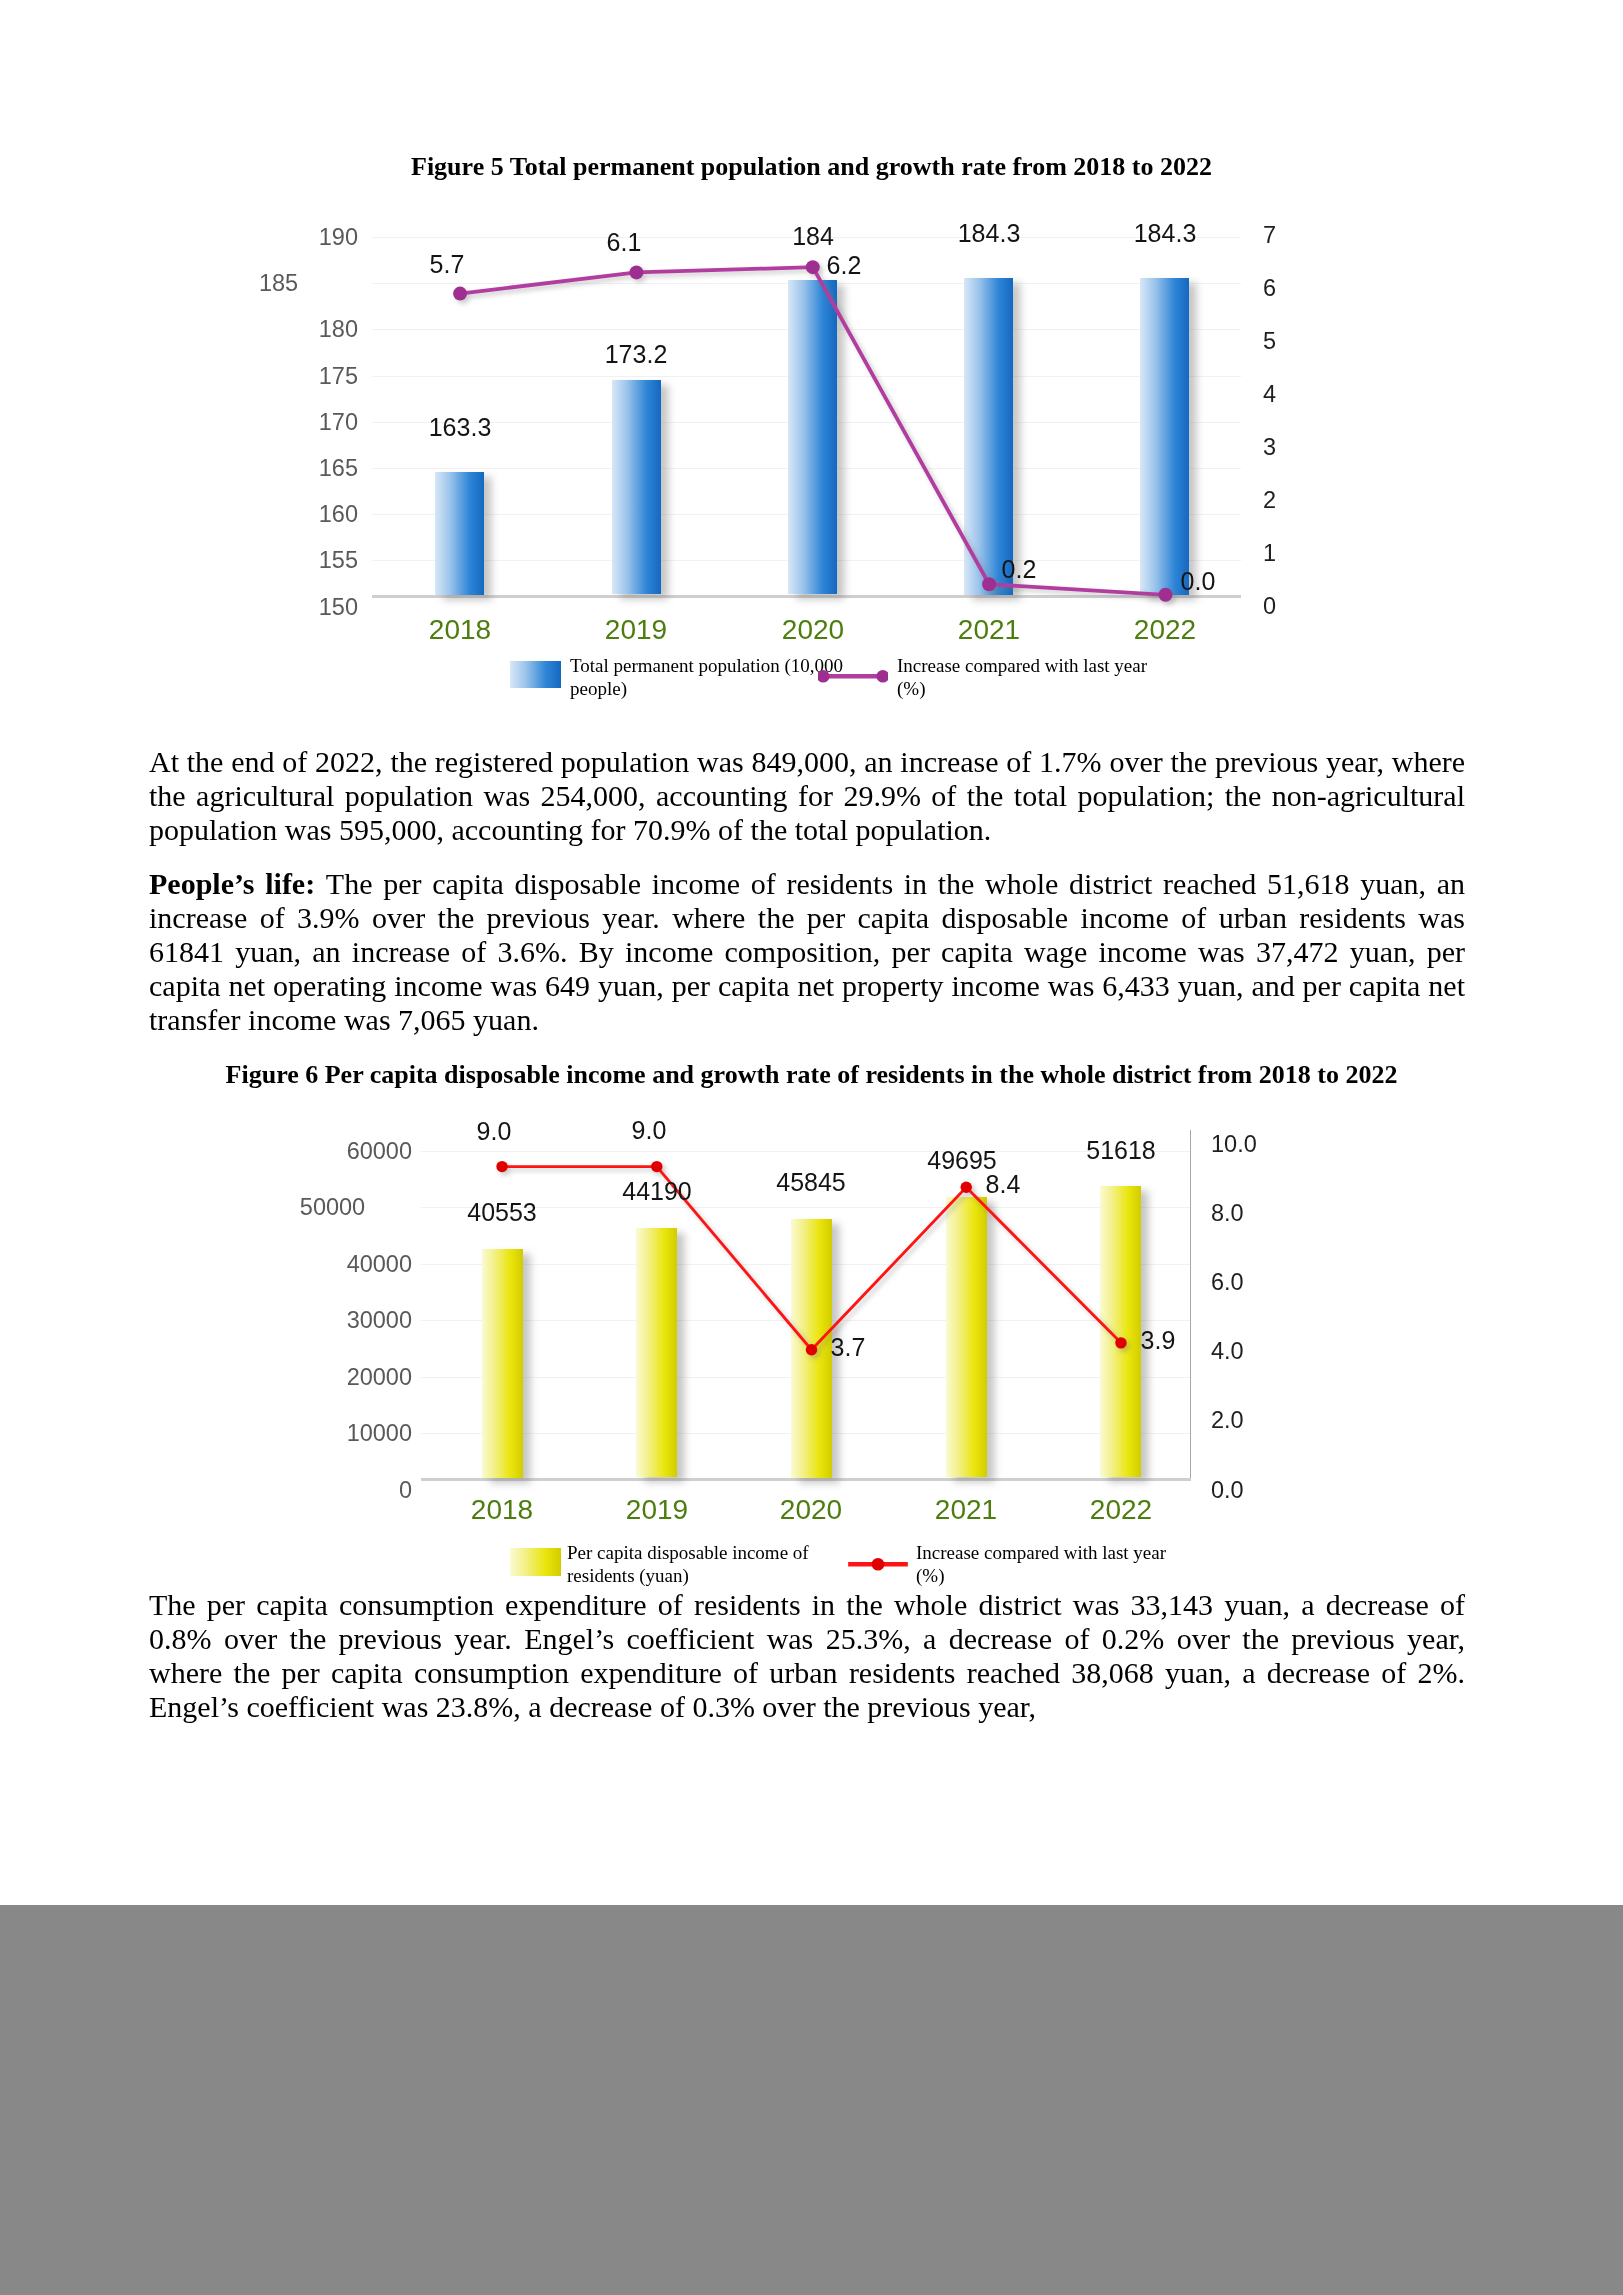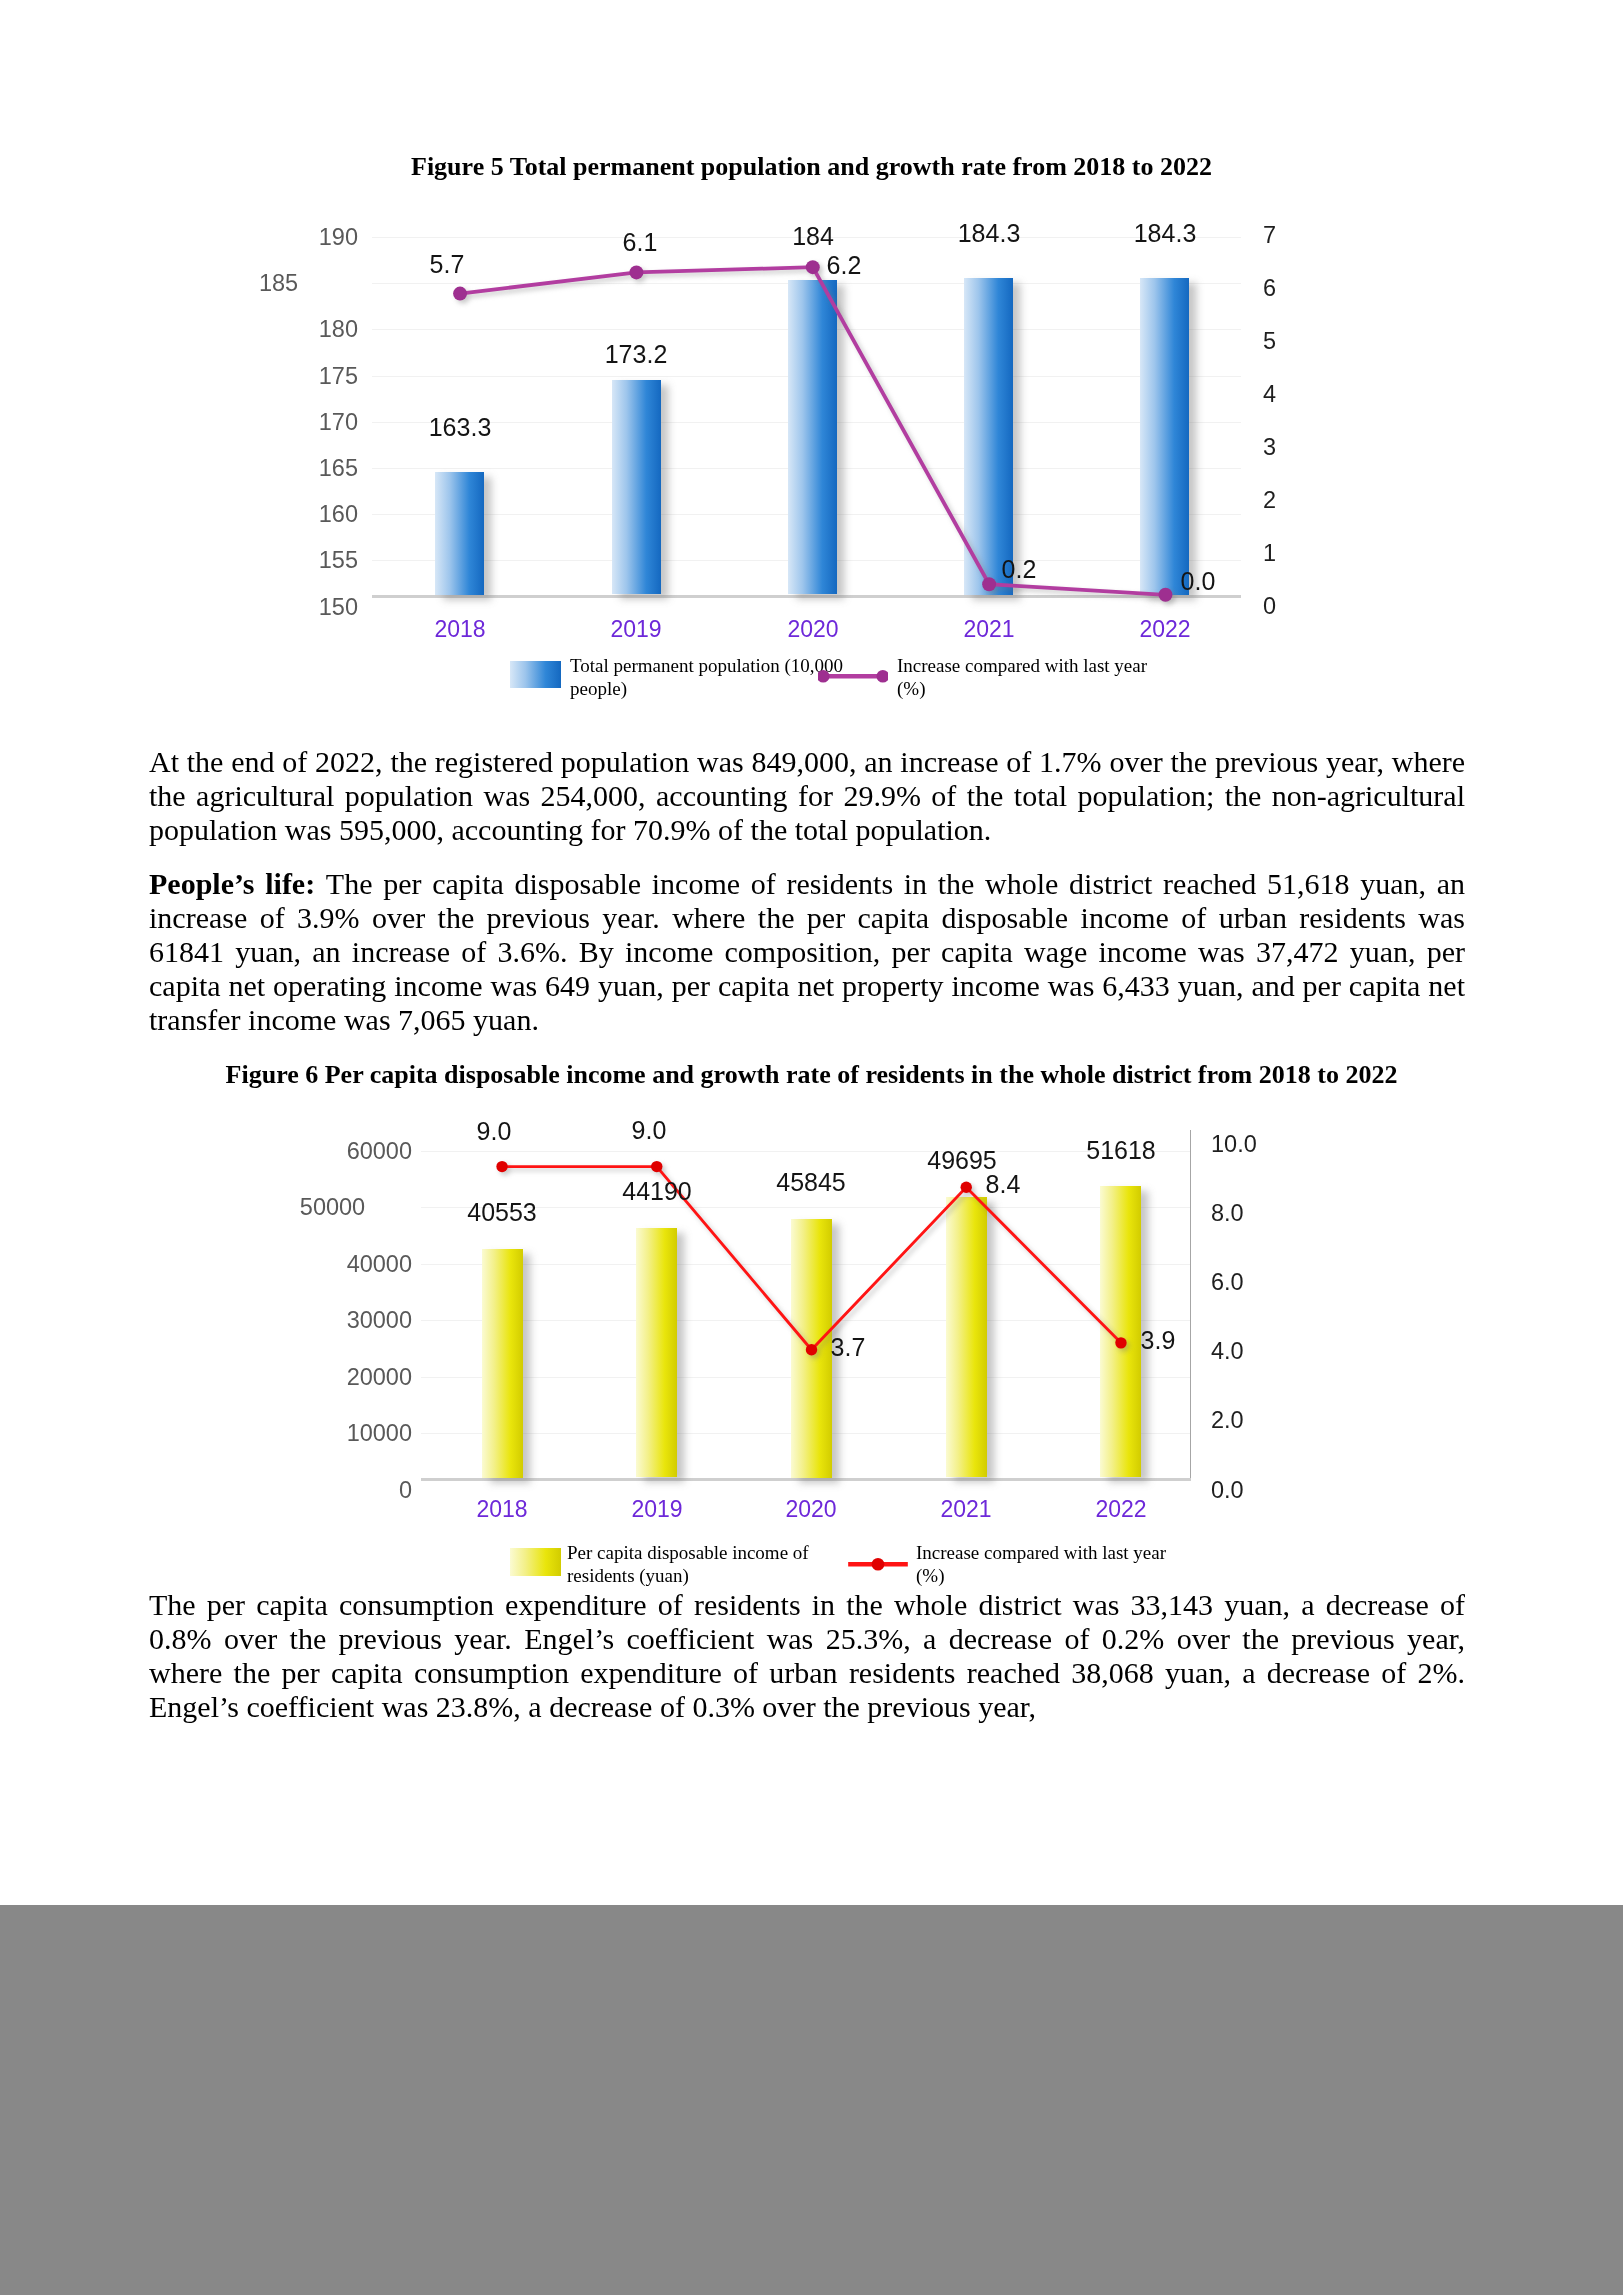--- a/index.html
+++ b/index.html
@@ -36,21 +36,21 @@
   .axis-vline{position:absolute;width:1.3px;background:#a6a6a6;}
   .bar{position:absolute;box-shadow:8.2px 5px 7.6px rgba(120,120,120,0.42);}
   .datalabel{
     position:absolute;transform:translateX(-50%);
     font-family:"Liberation Sans", sans-serif;
     font-size:25px;line-height:29px;color:#141414;white-space:nowrap;
   }
   .xlabel{
     position:absolute;transform:translateX(-50%);
     font-family:"Liberation Sans", sans-serif;
-    font-size:23px;line-height:27px;color:#6d28d9;white-space:nowrap;
+    font-size:28px;line-height:27px;color:#4d7c0f;white-space:nowrap;
   }
   .legend{position:absolute;left:0;width:100%;overflow:hidden;}
   .legend-swatch{position:absolute;}
   .legend-text{
     position:absolute;font-family:"Liberation Serif", serif;
     font-size:19px;line-height:23px;color:#000;
   }
   .line-svg{position:absolute;left:0;top:0;pointer-events:none;
     filter:drop-shadow(3.2px 3.2px 2.5px rgba(120,120,120,0.40));}
   .legend-marker{position:absolute;}
@@ -105,21 +105,21 @@
         <circle cx="802" cy="91.53999999999996" r="11" fill="#9e2f90"></circle>
         <circle cx="1080" cy="591.34" r="11" fill="#9e2f90"></circle>
         <circle cx="1358" cy="608" r="11" fill="#9e2f90"></circle>
       </svg>
       <div class="datalabel" style="left: 156px; top: 204px;">163.3</div>
       <div class="datalabel" style="left: 332px; top: 113px; margin-top: 18px;">173.2</div>
       <div class="datalabel" style="left: 509px; top: 13px;">184</div>
       <div class="datalabel" style="left: 685px; top: 10.2px;">184.3</div>
       <div class="datalabel" style="left: 861px; top: 10.2px;">184.3</div>
       <div class="datalabel" style="left: 143px; top: 41px;">5.7</div>
-      <div class="datalabel" style="left: 320px; top: 19px; margin-left: 16px;">6.1</div>
+      <div class="datalabel" style="left: 320px; top: 19px;">6.1</div>
       <div class="datalabel" style="left: 540px; top: 42px;">6.2</div>
       <div class="datalabel" style="left: 715px; top: 346px;">0.2</div>
       <div class="datalabel" style="left: 894px; top: 358px;">0.0</div>
       <div class="xlabel" style="left: 156px; top: 407px;">2018</div>
       <div class="xlabel" style="left: 332px; top: 407px;">2019</div>
       <div class="xlabel" style="left: 509px; top: 407px;">2020</div>
       <div class="xlabel" style="left: 685px; top: 407px;">2021</div>
       <div class="xlabel" style="left: 861px; top: 407px;">2022</div>
       <div class="legend" style="top: 444px; height: 48px;">
         <div class="legend-swatch" style="left: 206px; top: 7.6px; width: 51px; height: 27px; background: linear-gradient(90deg, rgb(215, 231, 247) 0%, rgb(157, 197, 236) 30%, rgb(47, 134, 215) 70%, rgb(20, 104, 192) 100%);"></div>

